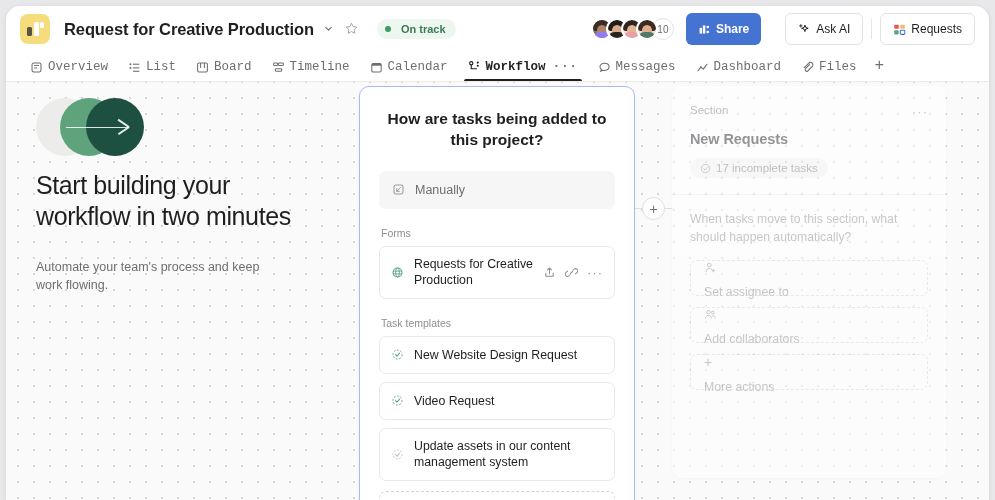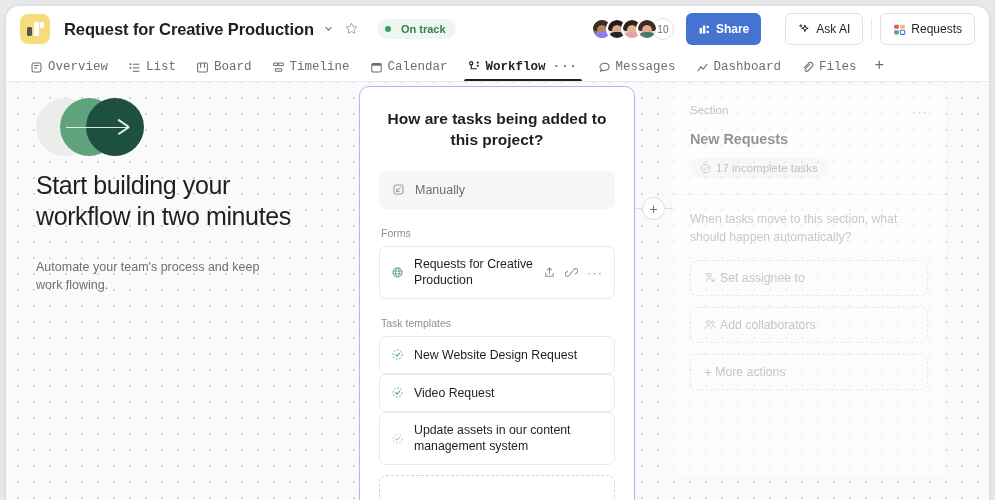--- a/index.html
+++ b/index.html
@@ -167,21 +167,21 @@
     background: #f6f6f7; border-radius: 7px;
     height: 38px; display: flex; align-items: center; gap: 10px;
     padding: 0 13px; font-size: 12.5px; color: #6d6e6f; cursor:pointer;
   }
   .grp-label { font-size: 10.5px; color: #8c8e90; margin: 18px 0 7px 2px; }
   .row-card {
     border: 1px solid #e8e9ea; border-radius: 7px;
     background: #fff; padding: 9px 11px;
     display: flex; align-items: center; gap: 10px;
     font-size: 12.3px; color: #1e1f21; cursor: pointer;
-    min-height: 38px;
+    margin-bottom: 8px; min-height: 38px;
   }
   .row-card .txt { flex: 1; line-height: 1.34; }
   .row-card .acts { display: flex; align-items: center; gap: 9px; color: #8c8e90; flex: 0 0 auto; }
   .row-dashed {
     border: 1.4px dashed #d2d4d7; border-radius: 7px;
     height: 36px; display: flex; align-items: center; gap: 11px;
     padding: 0 13px; font-size: 12.3px; color: #8c8e90; cursor: pointer;
     margin-top: 10px;
   }
   .plus-g { font-size: 14px; line-height:1; color:#8c8e90; }
@@ -215,23 +215,23 @@
   .pill-tasks {
     display: inline-flex; align-items: center; gap: 5px;
     background: #f4f4f5; border-radius: 11px;
     padding: 4px 10px; font-size: 11.5px; color: #8c8e90;
     margin-top: 11px;
   }
   .divider-soft { height: 1px; background: #eeeff0; margin: 16px -18px 0 -18px; }
   .rq { font-size: 12.2px; color: #9a9ca0; line-height: 1.5; margin: 15px 0 13px 0; }
   .slot {
     border: 1.3px dashed #dadcde; border-radius: 7px;
-    height: 36px; display: flex; align-items: center; gap: 3px;
+    height: 36px; display: flex; gap: 11px;
     padding: 0 13px; font-size: 12.3px; color: #9a9ca0;
-    margin-bottom: 11px; cursor: pointer;
+    margin-bottom: 11px; cursor: pointer; flex-direction: column;
   }
 </style>
 </head>
 <body>
 
 <div class="app">
 
   <div class="topbar">
 
     <div class="logo">

